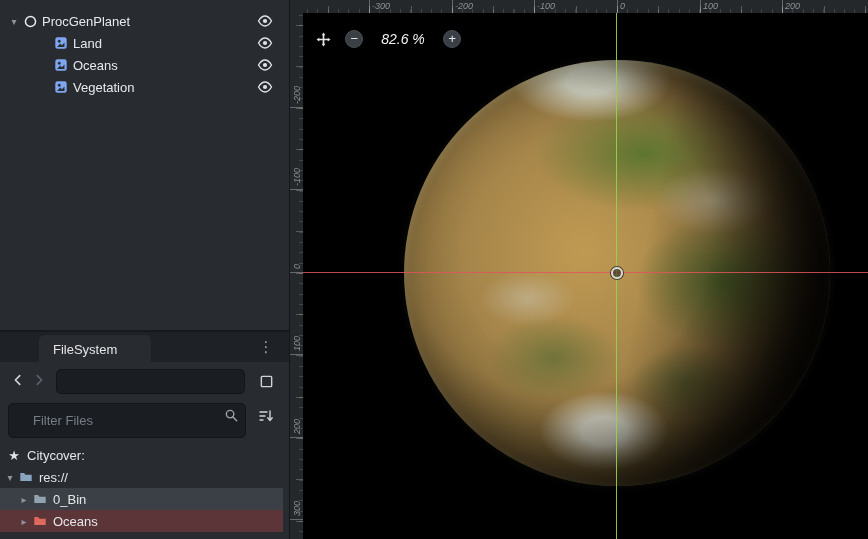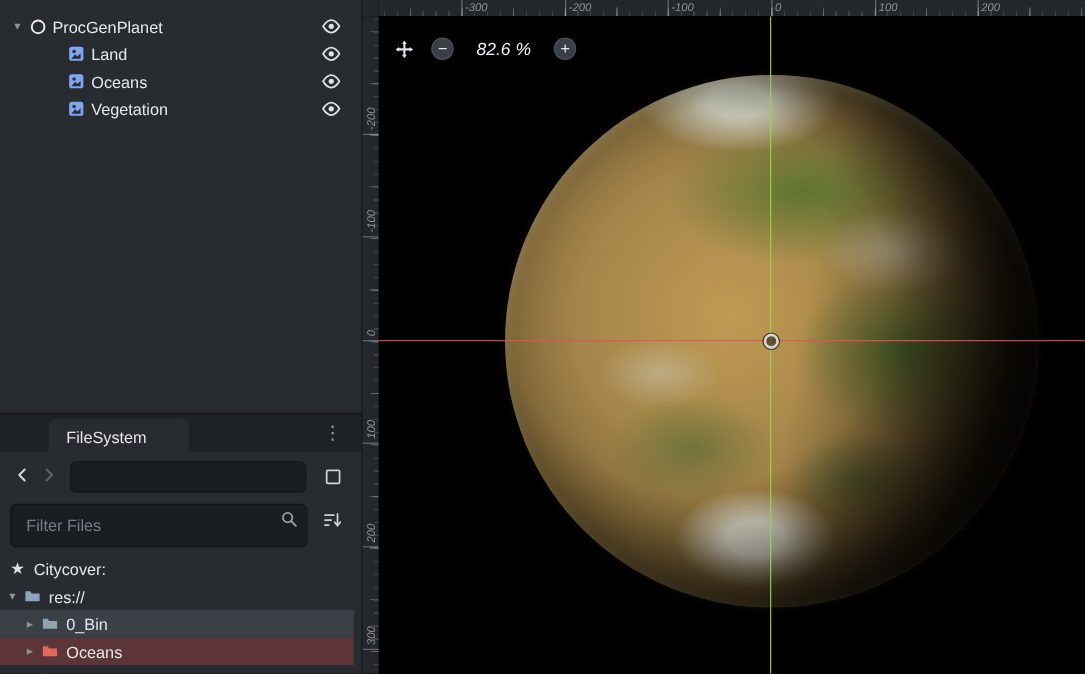--- a/index.html
+++ b/index.html
@@ -19,21 +19,21 @@
 
   
   .fs-tabbar{position:absolute;left:0;top:331px;width:100%;height:31px;background:#1e2125;border-top:1px solid #17191c;box-sizing:border-box;}
   .fs-tab{position:absolute;left:0;top:3px;width:112px;height:28px;background:#282c31;border-radius:6px 6px 0 0;display:flex;align-items:center;padding-left:14px;box-sizing:border-box;color:#e5e5e5;margin-left:39px;}
   .fs-menu{position:absolute;right:14px;top:5px;width:18px;height:20px;text-align:center;color:#9aa0a6;font-size:15px;line-height:20px;cursor:pointer;}
   .fs-body{position:absolute;left:0;top:362px;width:100%;height:177px;background:#282c31;overflow:hidden;}
   .nav-arrow{position:absolute;top:8px;width:20px;height:20px;display:flex;align-items:center;justify-content:center;cursor:pointer;}
   .fs-input{position:absolute;background:#1a1e22;border:1px solid #121519;border-radius:5px;color:#dfe3e7;font-size:13px;outline:none;box-sizing:border-box;font-family:inherit;}
   .fs-input::placeholder{color:#767d85;}
   .path-input{left:56px;top:7px;width:189px;height:25px;padding:0 8px;}
-  .filter-input{left:8px;top:41px;width:238px;height:35px;padding:0 26px 0 12px;}
+  .filter-input{left:8px;top:41px;width:238px;height:35px;padding:0 26px 0 24px;}
   .mag-icon{position:absolute;left:224px;top:46px;width:16px;height:16px;}
   .panel-btn{position:absolute;right:12px;top:8px;width:22px;height:22px;display:flex;align-items:center;justify-content:center;cursor:pointer;}
   .sort-btn{position:absolute;right:13px;top:44px;width:20px;height:20px;display:flex;align-items:center;justify-content:center;cursor:pointer;}
   .f-row{position:absolute;left:0;width:283px;height:22px;display:flex;align-items:center;box-sizing:border-box;}
   .f-row .chev{width:16px;text-align:center;color:#8d939a;font-size:10px;flex:0 0 16px;}
   .f-row .ficon{width:16px;height:16px;flex:0 0 16px;display:flex;align-items:center;justify-content:center;margin-right:5px;}
   .f-row .flabel{color:#e4e7ea;white-space:nowrap;}
   .star{color:#dfe3e7;font-size:13px;width:16px;text-align:center;flex:0 0 16px;margin-left:6px;margin-right:5px;}
   .sel-gray{background:#3b4046;}
   .sel-red{background:#5c3538;}

